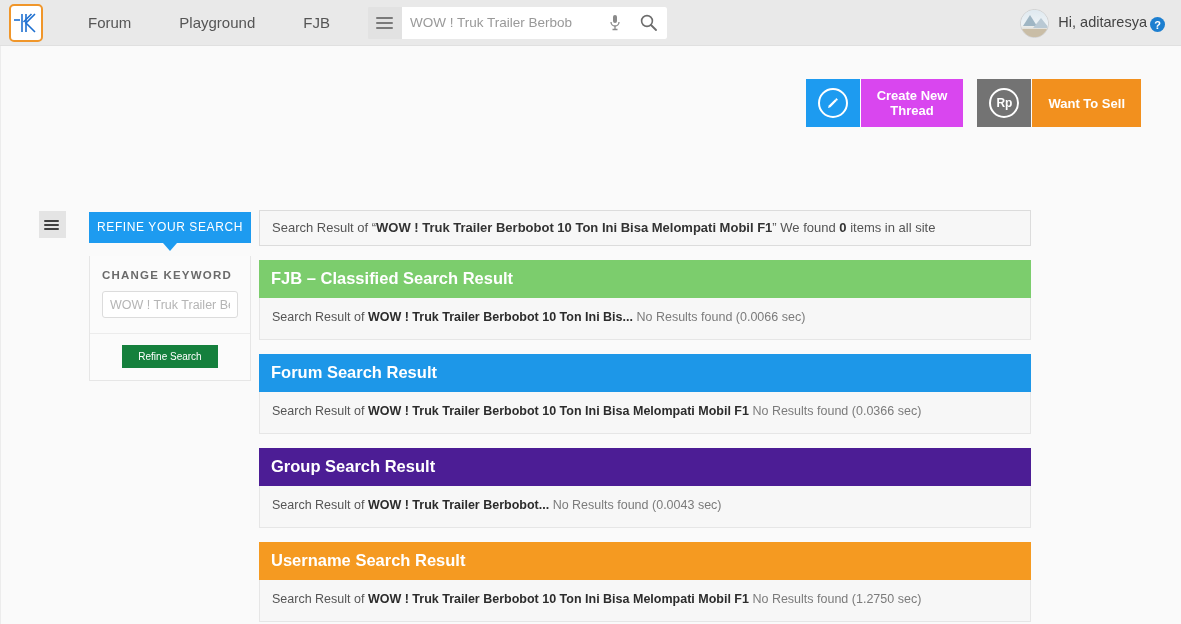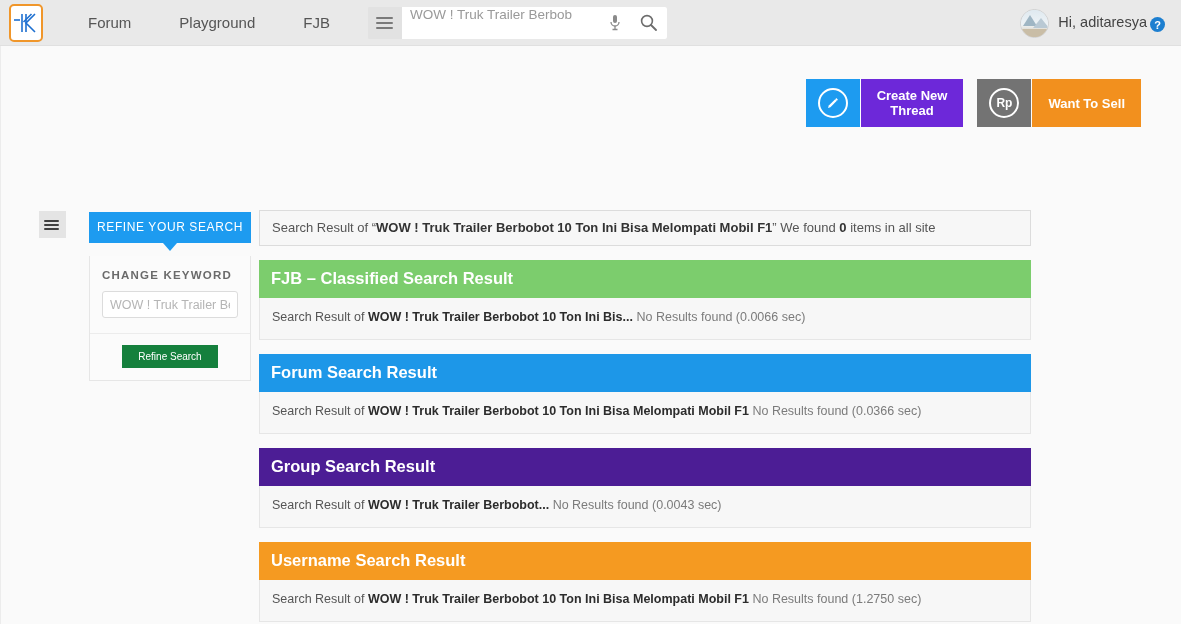--- a/index.html
+++ b/index.html
@@ -83,21 +83,21 @@
     display: block;
     height: 2px;
     background: #7a7a7a;
     margin: 3px 0;
     border-radius: 1px;
   }
   .search-field {
     width: 197px;
     background: #ffffff;
     display: flex;
-    align-items: flex-start;
+    align-items: center;
     padding: 0 6px 0 8px;
   }
   .search-field input {
     border: 0;
     outline: none;
     width: 100%;
     font-family: "Liberation Sans", sans-serif;
     font-size: 13.5px;
     color: #555;
     background: transparent;
@@ -189,21 +189,21 @@
     color: #fff;
   }
   .action-btn .ico {
     width: 54px;
     height: 48px;
     display: flex;
     align-items: center;
     justify-content: center;
   }
   .action-btn.blue .ico { background: #1d9bf0; }
-  .action-btn.blue .lbl { background: #6d28d9; }
+  .action-btn.blue .lbl { background: #d946ef; }
   .action-btn.orange .ico { background: #737373; }
   .action-btn.orange .lbl { background: #f2901e; }
   .action-btn .sep { width: 1px; background: rgba(255,255,255,0.55); height:48px; }
   .action-btn .lbl {
     font-size: 13px;
     font-weight: bold;
     line-height: 15px;
     padding: 0 16px;
     height: 48px;
     display: flex;

